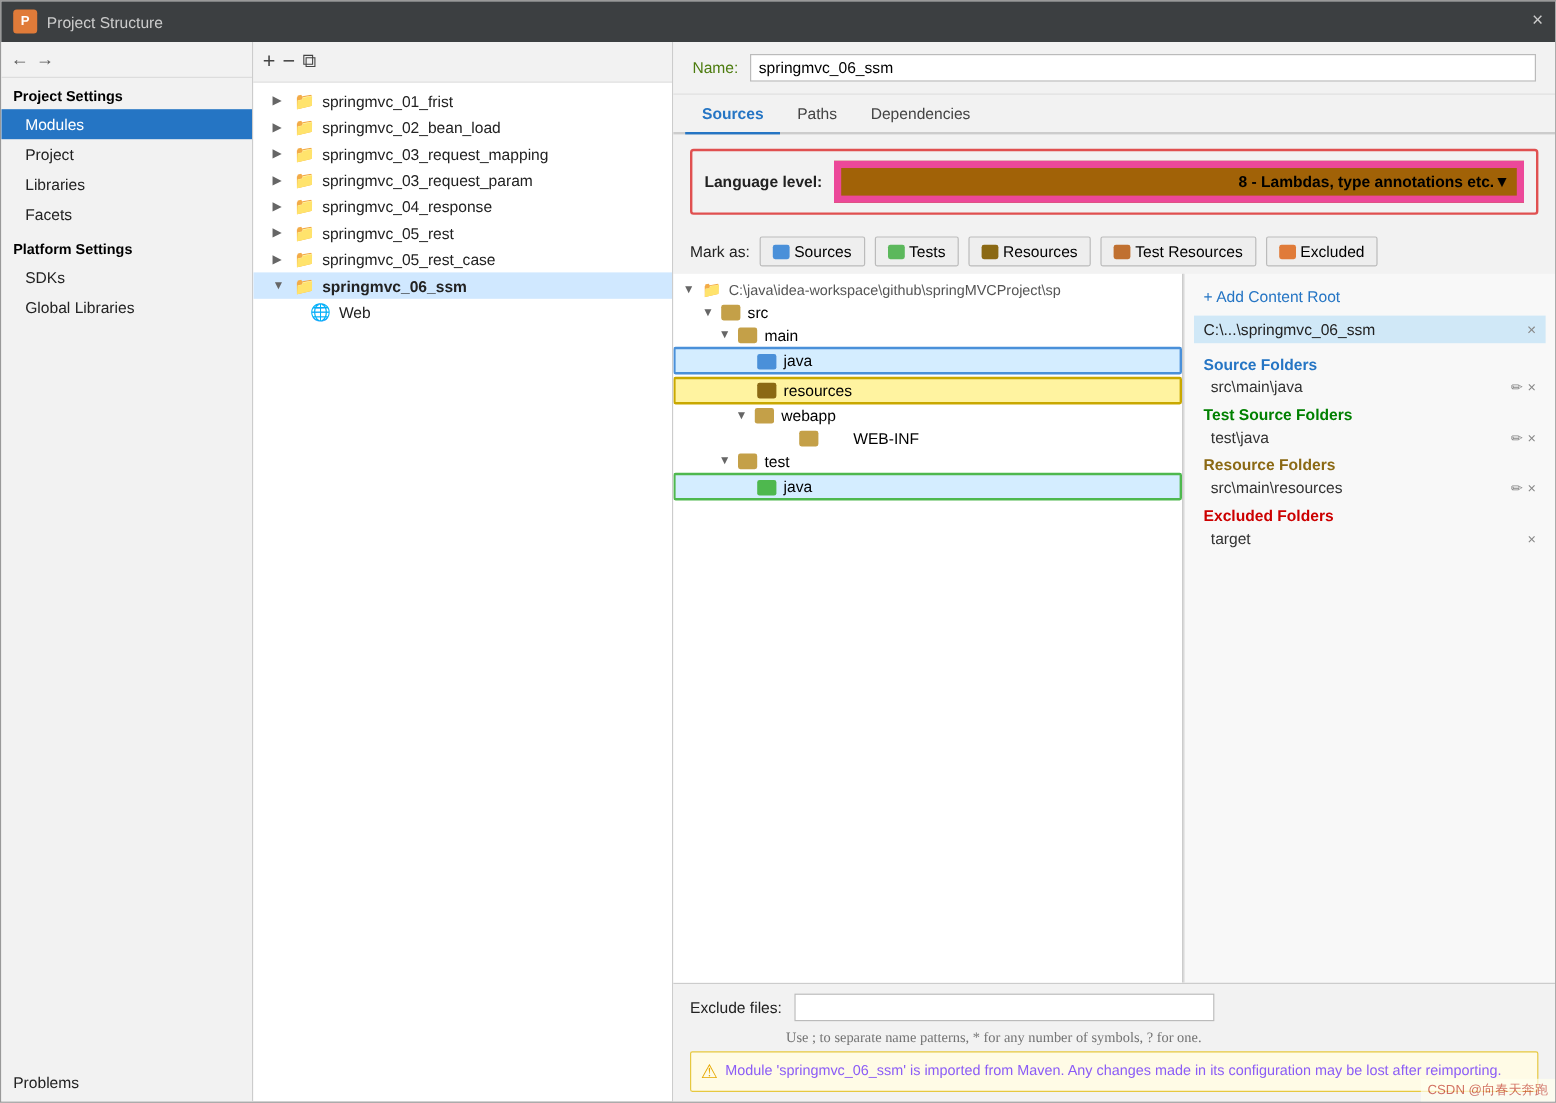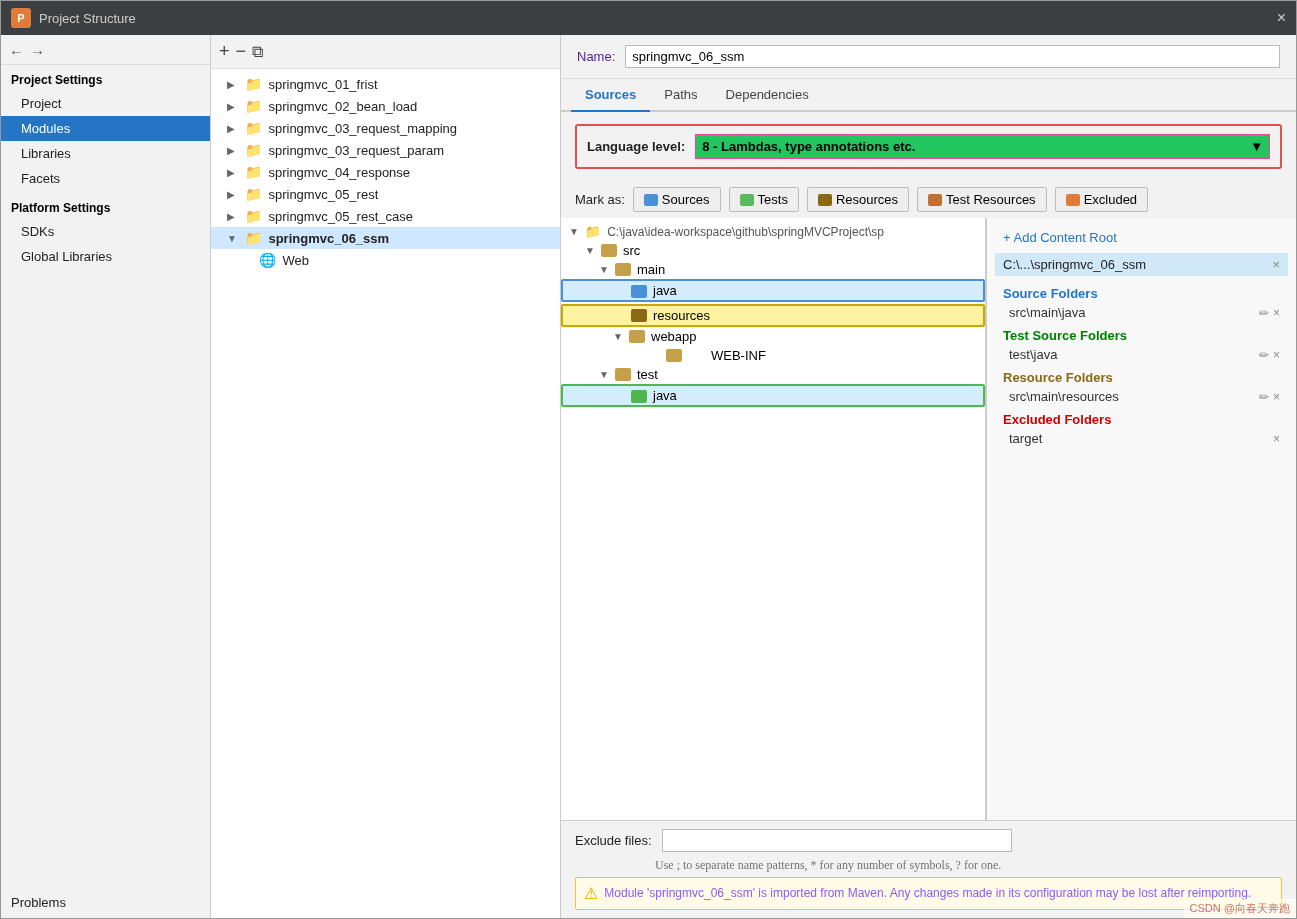--- a/index.html
+++ b/index.html
@@ -24,29 +24,29 @@
     .module-list { flex: 1; overflow-y: auto; background: #fff; padding: 4px 0; }
     .tree-item { padding: 3px 8px 3px 16px; display: flex; align-items: center; gap: 6px; cursor: pointer; }
     .tree-item.selected { background: #d0e8ff; }
     .tree-arrow { font-size: 10px; color: #666; margin-right: 2px; width: 10px; }
     .tree-label { font-size: 13px; color: #222; }
     .tree-item.sub { padding-left: 30px; }
     .tree-item.active-module { font-weight: bold; }
     
     .right-panel { flex: 1; display: flex; flex-direction: column; background: #f2f2f2; overflow: hidden; }
     .name-row { display: flex; align-items: center; padding: 10px 16px; gap: 10px; border-bottom: 1px solid #ddd; }
-    .name-label { font-size: 13px; color: #4c1d95; }
+    .name-label { font-size: 13px; color: #4d7c0f; }
     .name-input { flex: 1; border: 1px solid #bbb; padding: 3px 6px; font-size: 13px; background: #fff; }
     
     .tabs-row { display: flex; border-bottom: 2px solid #ccc; padding: 0 10px; background: #f2f2f2; }
     .tab { padding: 8px 14px; cursor: pointer; font-size: 13px; color: #444; border-bottom: 2px solid transparent; margin-bottom: -2px; }
     .tab.active { border-bottom: 2px solid #2575c4; color: #2575c4; font-weight: bold; }
     .lang-level-box { margin: 12px 14px; border: 2px solid #e05050; border-radius: 3px; padding: 8px 10px; display: flex; align-items: center; gap: 10px; font-weight: bold; }
     .lang-label { font-size: 13px; color: #222; white-space: nowrap; }
-    .lang-select { flex: 1; border: 1px solid #ec4899; padding: 4px 6px; font-size: 13px; background: #22c55e; display: flex; align-items: center; justify-content: space-between; cursor: pointer; }
+    .lang-select { flex: 1; border: 6px solid #ec4899; padding: 4px 6px; font-size: 13px; background: #a16207; display: flex; align-items: center; justify-content: flex-end; cursor: pointer; }
     .mark-as-row { display: flex; align-items: center; padding: 6px 14px; gap: 8px; flex-wrap: wrap; }
     .mark-label { font-size: 13px; color: #222; }
     .mark-btn { padding: 4px 10px; font-size: 12px; border: 1px solid #bbb; background: #eee; cursor: pointer; border-radius: 2px; display: flex; align-items: center; gap: 4px; }
     .mark-btn .folder-dot { width: 14px; height: 12px; border-radius: 2px; display: inline-block; }
     .sources-btn .folder-dot { background: #4a90d9; }
     .tests-btn .folder-dot { background: #5cb85c; }
     .resources-btn .folder-dot { background: #8b6914; }
     .test-res-btn .folder-dot { background: #8b6914; }
     .excluded-btn .folder-dot { background: #e89040; }
     
@@ -99,22 +99,22 @@
   </div>
 
   <div class="main-content">
 
     <div class="left-panel">
       <div class="left-toolbar">
         <span style="cursor:pointer;color:#555;font-size:15px;">←</span>
         <span style="cursor:pointer;color:#555;font-size:15px;">→</span>
       </div>
       <div class="project-settings-label">Project Settings</div>
+      <div class="left-nav-item active">Modules</div>
       <div class="left-nav-item">Project</div>
-      <div class="left-nav-item active">Modules</div>
       <div class="left-nav-item">Libraries</div>
       <div class="left-nav-item">Facets</div>
       <div class="platform-settings-label">Platform Settings</div>
       <div class="left-nav-item">SDKs</div>
       <div class="left-nav-item">Global Libraries</div>
       <div style="flex:1;"></div>
       <div class="problems-label">Problems</div>
     </div>
 
     <div class="module-tree">

